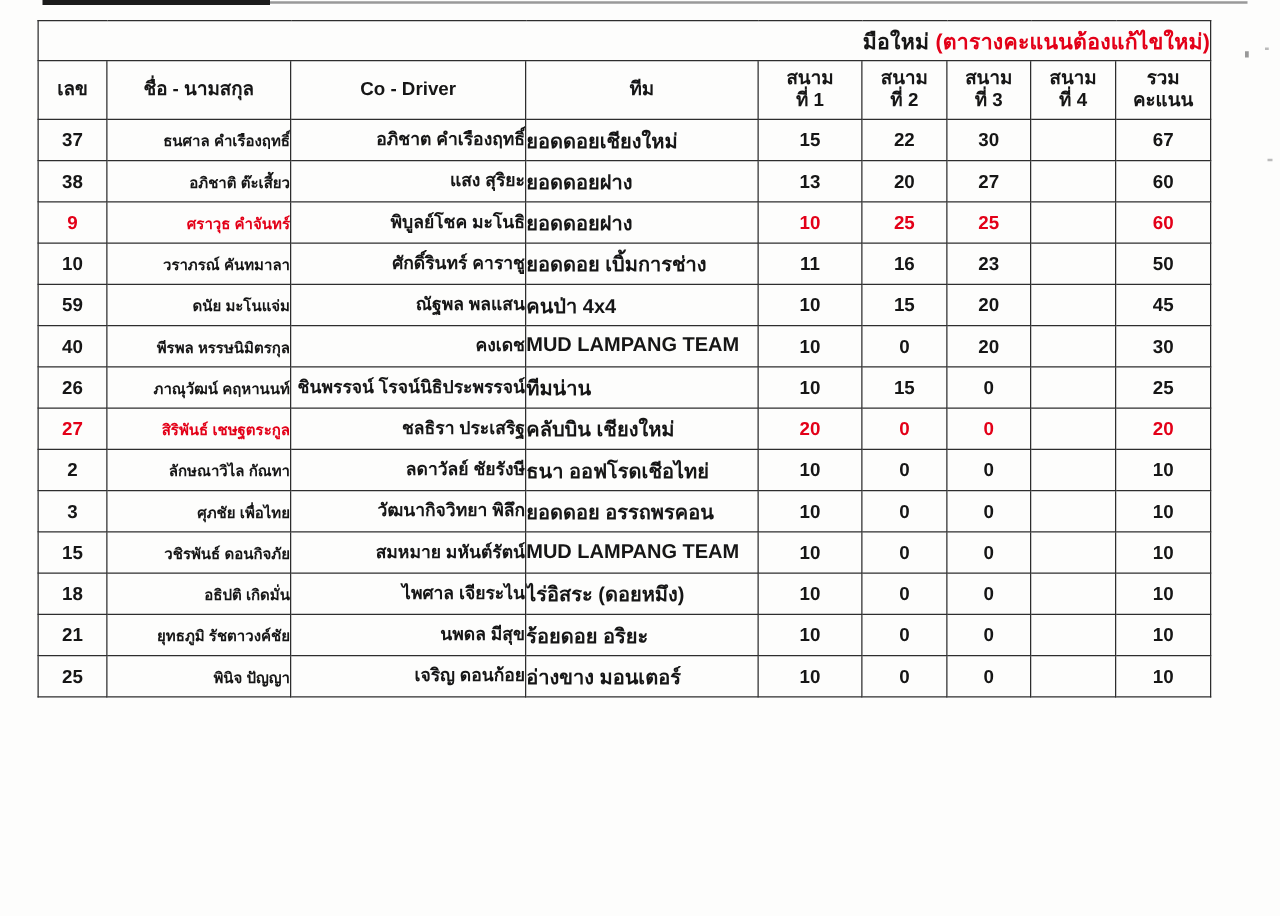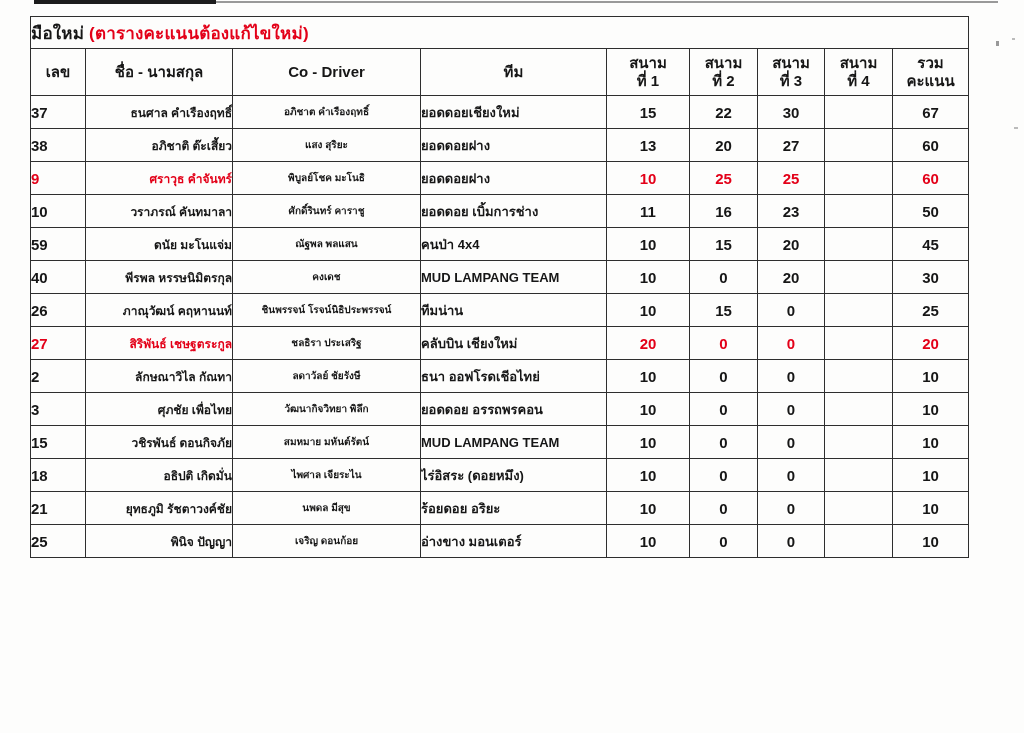--- a/index.html
+++ b/index.html
@@ -25,44 +25,44 @@
     border-collapse: collapse;
     table-layout: fixed;
   }
   table.results th, table.results td {
     border: 1.6px solid #2e2e2e;
     padding: 0;
     overflow: hidden;
   }
   .title-cell {
     height: 32px;
-    text-align: left;
+    text-align: right;
     font-size: 17px;
     letter-spacing: 0.2px;
     vertical-align: middle;
     margin-top: 44px;
   }
   .title-red { color: #e30018; }
   thead th.colhead {
     height: 47px;
     font-size: 15px;
     text-align: center;
     vertical-align: middle;
     line-height: 1.2;
     white-space: pre-line;
   }
   tbody td {
     height: 33px;
     font-size: 15px;
     vertical-align: middle;
   }
-  td.c-no    { text-align: left; }
+  td.c-no    { text-align: center; }
   td.c-name  { text-align: right; padding: 1px 3px 1px 9px; font-size: 12px; }
-  td.c-codrv { text-align: center; padding: 1px 3px 1px 8px; font-size: 10px; line-height: 1.25; }
-  td.c-team  { text-align: left; padding: 1px 3px 1px 9px; font-size: 13px; }
+  td.c-codrv { text-align: right; padding: 1px 3px 1px 8px; font-size: 14px; line-height: 1.25; }
+  td.c-team  { text-align: left; padding: 1px 3px 1px 9px; font-size: 16px; }
   td.c-score { text-align: center; }
   .red { color: #e30018; }
 
   
   col.w-no    { width: 55px; }
   col.w-name  { width: 147px; }
   col.w-codrv { width: 188px; }
   col.w-team  { width: 186px; }
   col.w-r1    { width: 83px; }
   col.w-r2    { width: 68px; }

